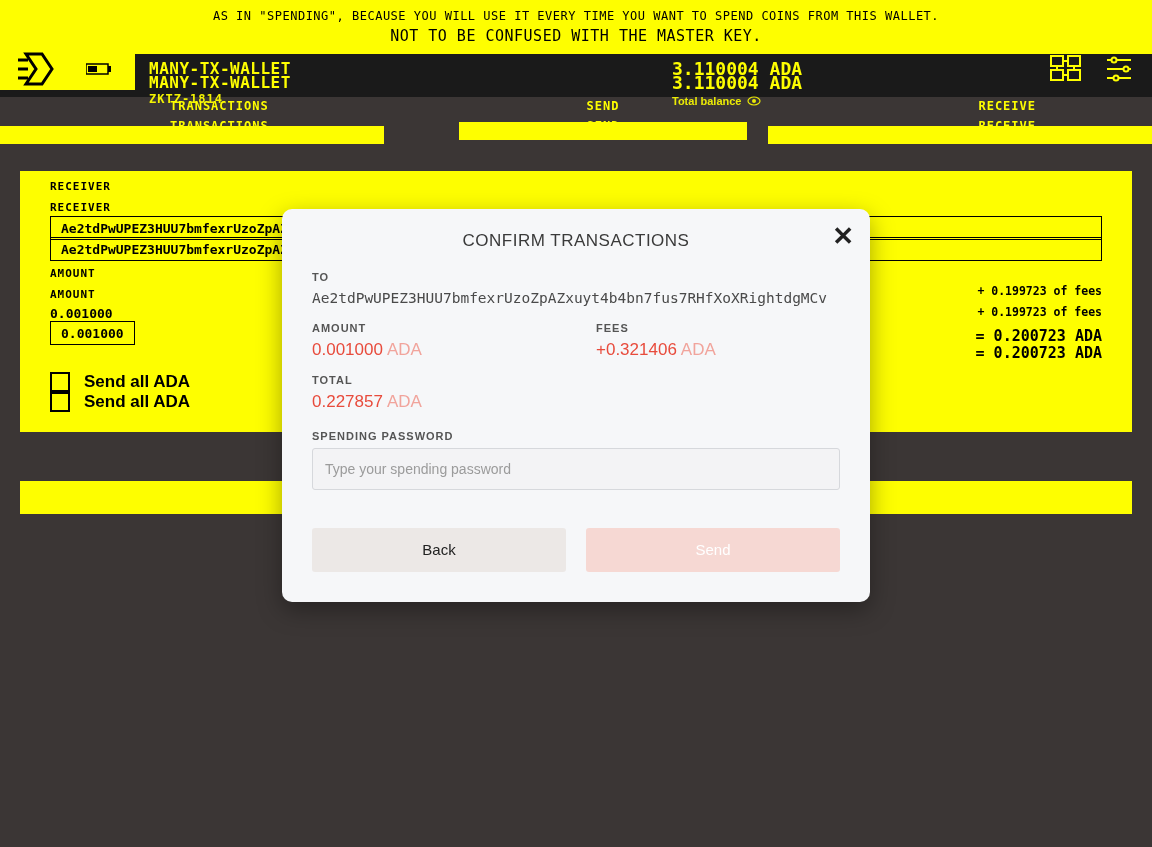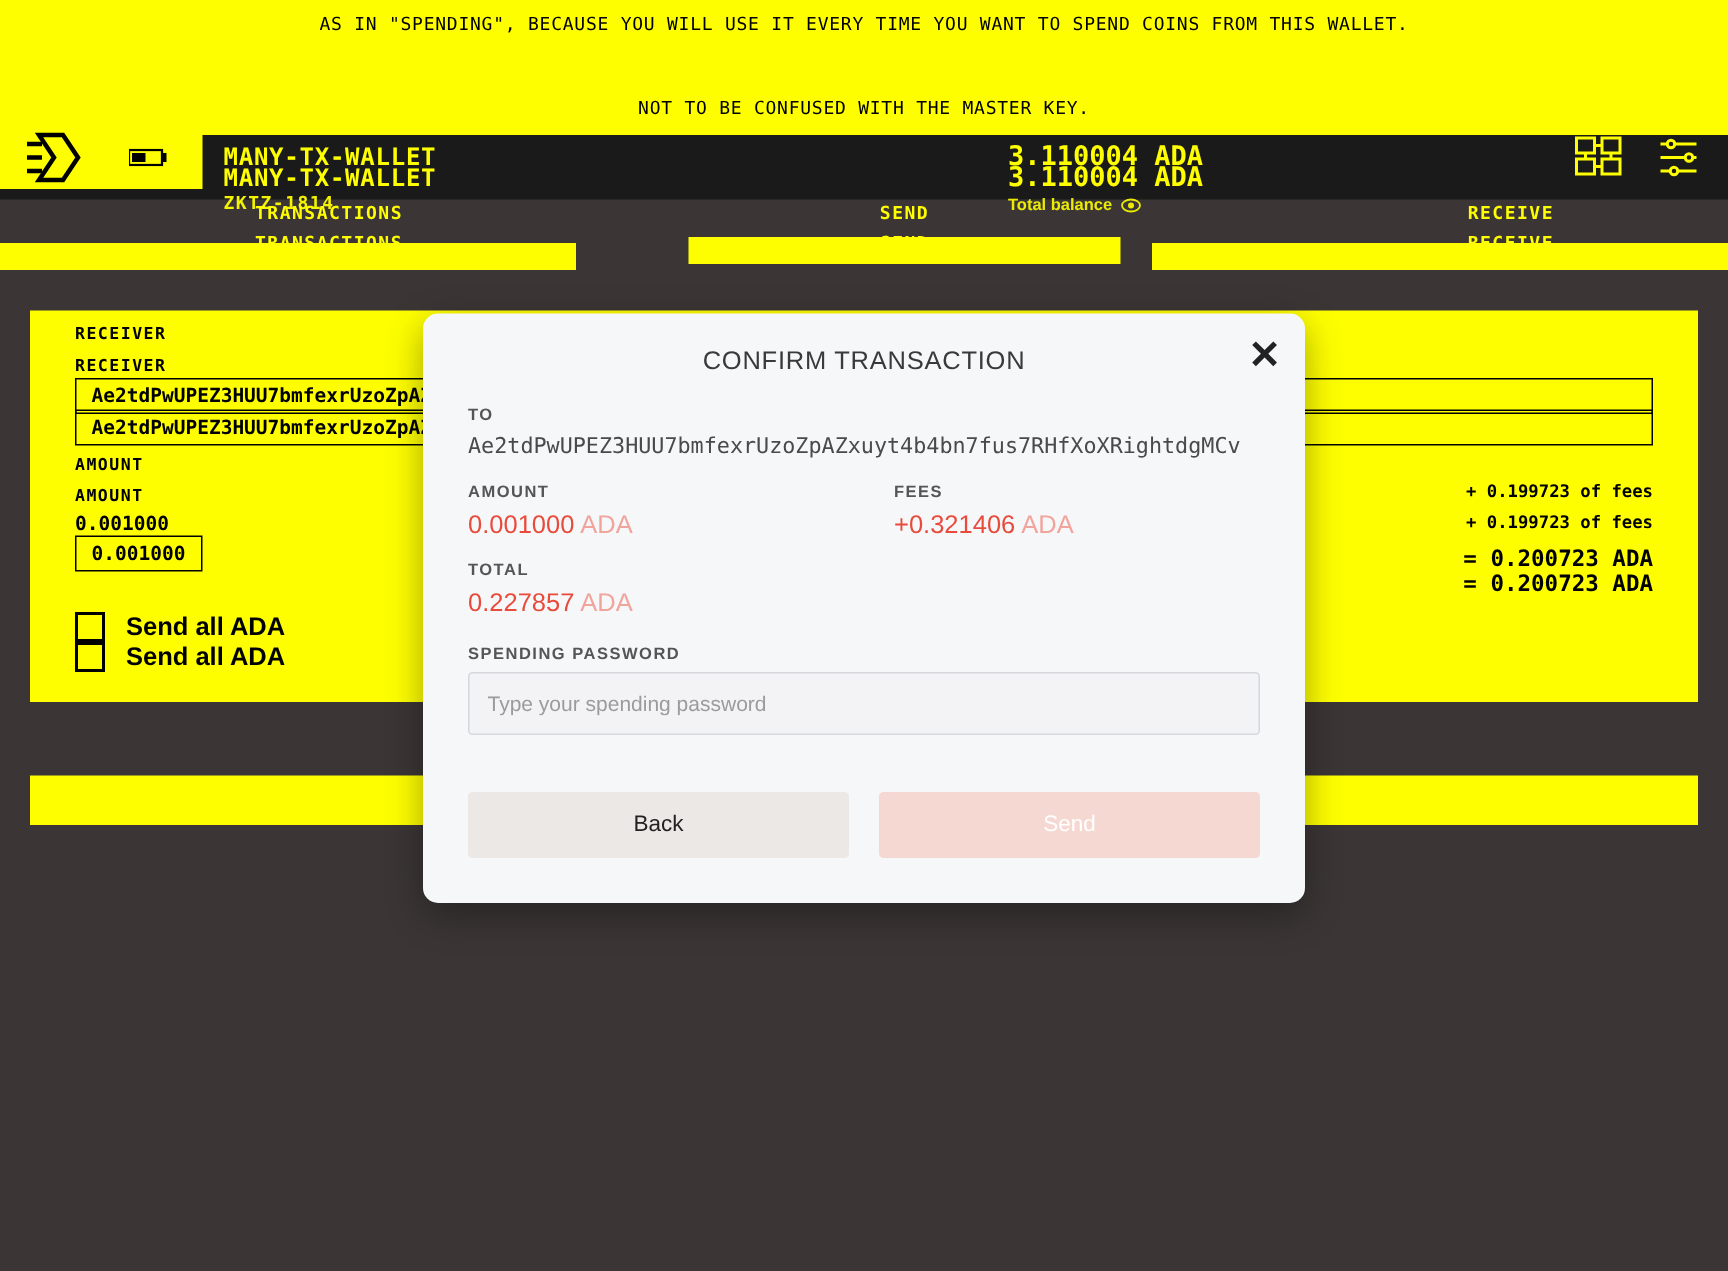--- a/index.html
+++ b/index.html
@@ -15,21 +15,21 @@
   .banner {
     background: #fefe00;
     color: #000;
     font-family: monospace;
     font-size: 12px;
     text-align: center;
     padding: 6px 0 8px 0;
     line-height: 20px;
     letter-spacing: 0.5px;
   }
-  .banner .l2 { font-size: 12px; margin-top: 36px; }
+  .banner .l2 { font-size: 15px; }
 
   
   .header-bar {
     position: relative;
     background: #1a1a1a;
     height: 43px;
   }
   
   .hd-overlay {
     position: absolute;
@@ -449,21 +449,21 @@
     </div>
   </div>
 
   <div class="strip s0"></div>
   <div class="strip s1"></div>
 </div>
 
 <div class="modal-overlay">
   <div class="modal">
     <span class="close">✕</span>
-    <h1>CONFIRM TRANSACTION</h1>
+    <h1>CONFIRM TRANSACTIONS</h1>
 
     <div class="m-label">TO</div>
     <div class="m-addr">Ae2tdPwUPEZ3HUU7bmfexrUzoZpAZxuyt4b4bn7fus7RHfXoXRightdgMCv</div>
 
     <div class="m-cols">
       <div class="m-col">
         <div class="m-label">AMOUNT</div>
         <div class="m-val">
           <span class="num">0.001000</span><span class="cur">ADA</span>
         </div>

